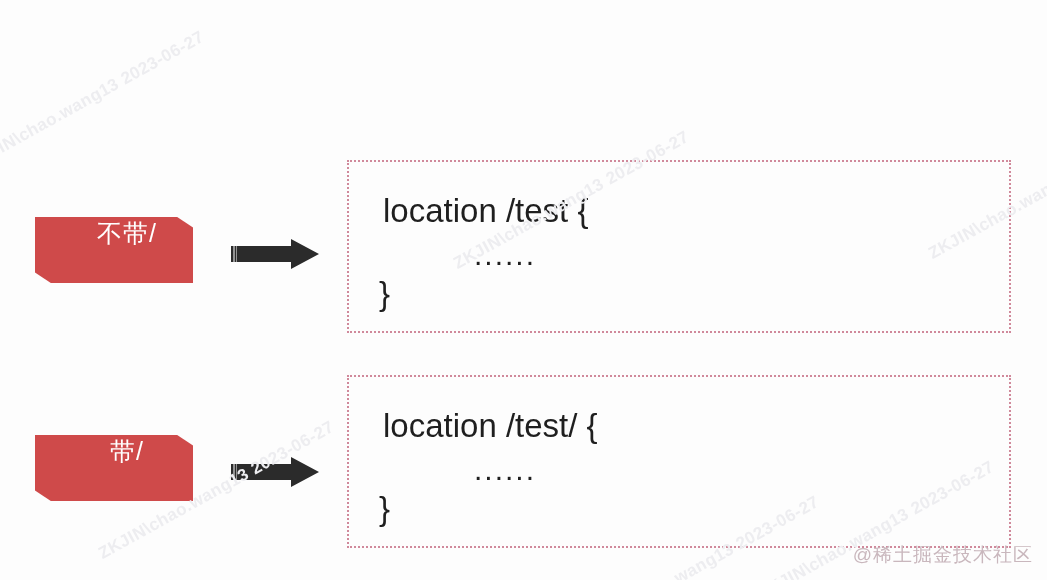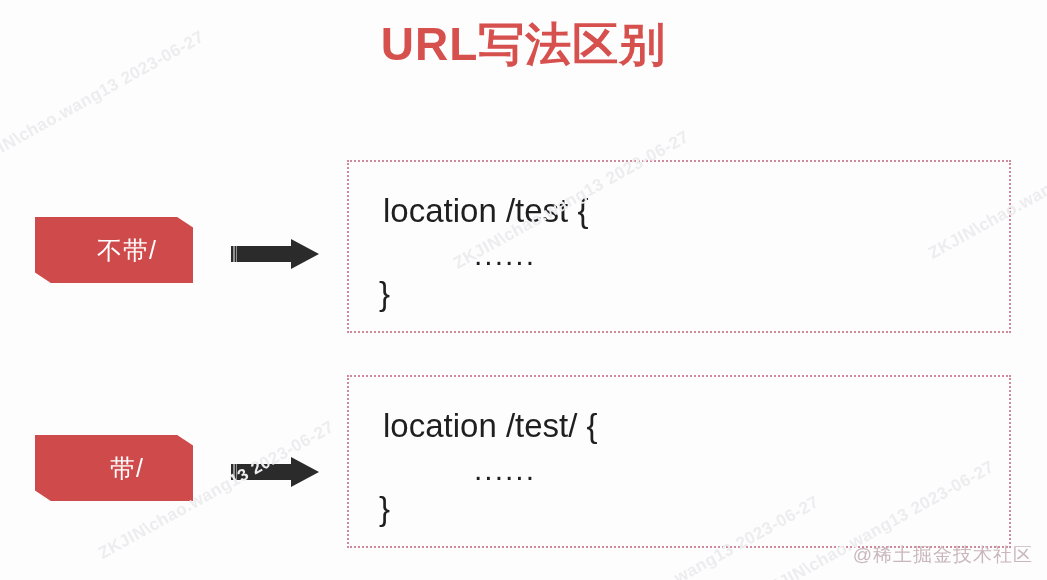--- a/index.html
+++ b/index.html
@@ -64,21 +64,21 @@
   
   .banner {
     position: absolute;
     width: 158px;
     height: 66px;
     background: #cf4a4a;
     z-index: 3;
     -webkit-clip-path: polygon(0 0, 90% 0, 100% 16%, 100% 100%, 10% 100%, 0 84%);
     clip-path: polygon(0 0, 90% 0, 100% 16%, 100% 100%, 10% 100%, 0 84%);
     display: flex;
-    align-items: center;
+    align-items: flex-start;
     justify-content: center;
   }
   .banner-text {
     color: #ffffff;
     font-size: 25px;
     font-weight: 400;
     letter-spacing: 1px;
     padding-left: 26px;
     font-family: "Liberation Sans", "DejaVu Sans", sans-serif;
   }
@@ -147,21 +147,20 @@
   <div class="wm-layer">
     <div class="wm wm-a">ZKJIN\chao.wang13  2023-06-27</div>
     <div class="wm wm-b">ZKJIN\chao.wang13  2023-06-27</div>
     <div class="wm wm-c">ZKJIN\chao.wang13  2023-06-27</div>
     <div class="wm wm-d">ZKJIN\chao.wang13  2023-06-27</div>
     <div class="wm wm-e">ZKJIN\chao.wang13  2023-06-27</div>
     <div class="wm wm-f">ZKJIN\chao.wang13  2023-06-27</div>
 
   </div>
 
-  <div class="title">URL写法区别</div>
 
   <div class="banner banner-1">
     <span class="banner-text">不带/</span>
   </div>
 
   <div class="arrow arrow-1">
     <svg width="88" height="30" viewBox="0 0 88 30" xmlns="http://www.w3.org/2000/svg">
       <polygon points="8,7 60,7 60,0 88,15 60,30 60,23 8,23" fill="#2b2b2b"></polygon>
       <rect x="0" y="7" width="2.5" height="16" fill="#2b2b2b"></rect>
       <rect x="3.5" y="7" width="2" height="16" fill="#2b2b2b"></rect>

